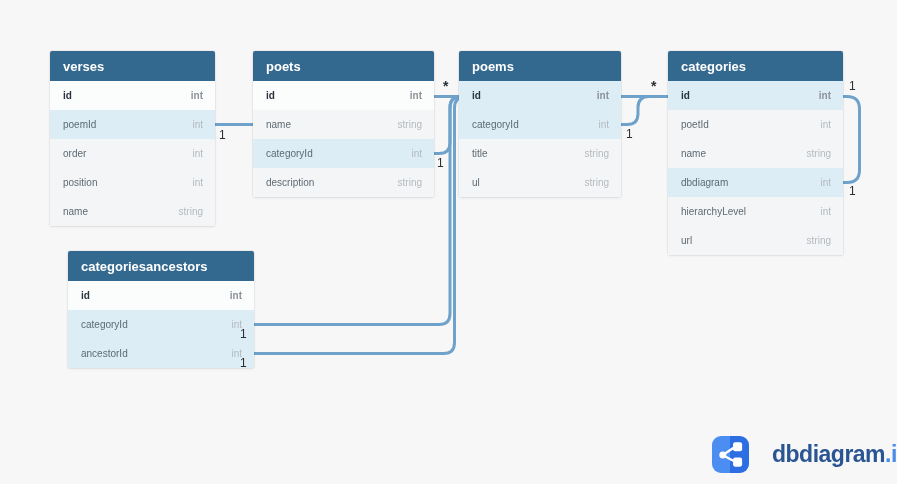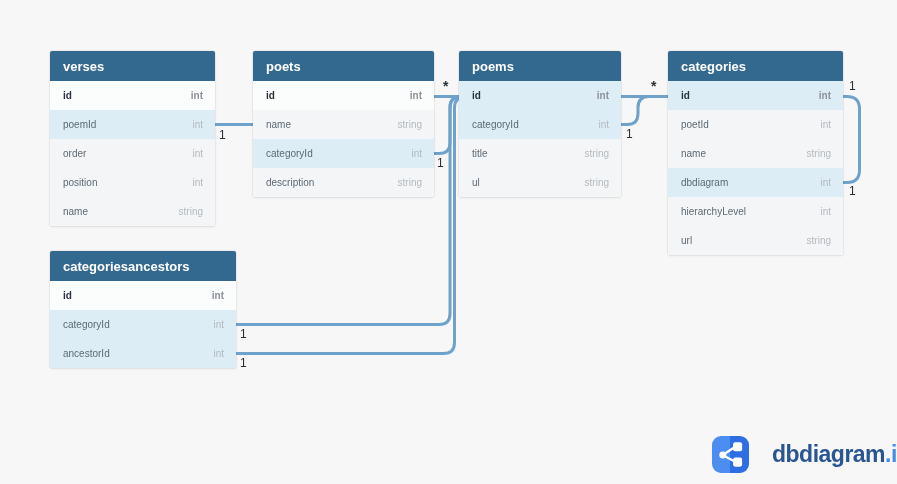--- a/index.html
+++ b/index.html
@@ -158,21 +158,21 @@
           <div class="table-row">
     <span class="field-name">hierarchyLevel</span>
     <span class="field-type">int</span>
   </div>
           <div class="table-row">
     <span class="field-name">url</span>
     <span class="field-type">string</span>
   </div>
         </div>
   </div>
-      <div class="db-table" style="left: 50px; top: 251px; width: 186px;">
+      <div class="db-table" style="left: 68px; top: 251px; width: 186px;">
     <div class="table-header">
       <span class="table-title">categoriesancestors</span>
     </div>
     <div class="table-body">
           <div class="table-row pk first-pk">
     <span class="field-name">id</span>
     <span class="field-type">int</span>
   </div>
           <div class="table-row hl">
     <span class="field-name">categoryId</span>

